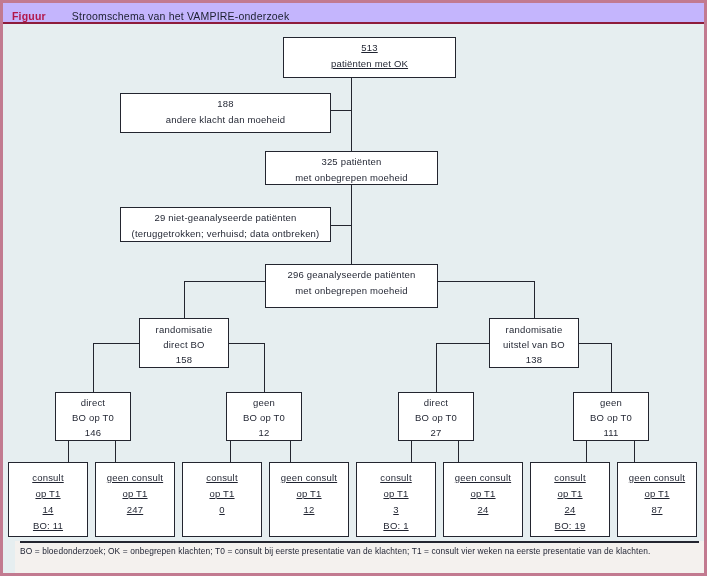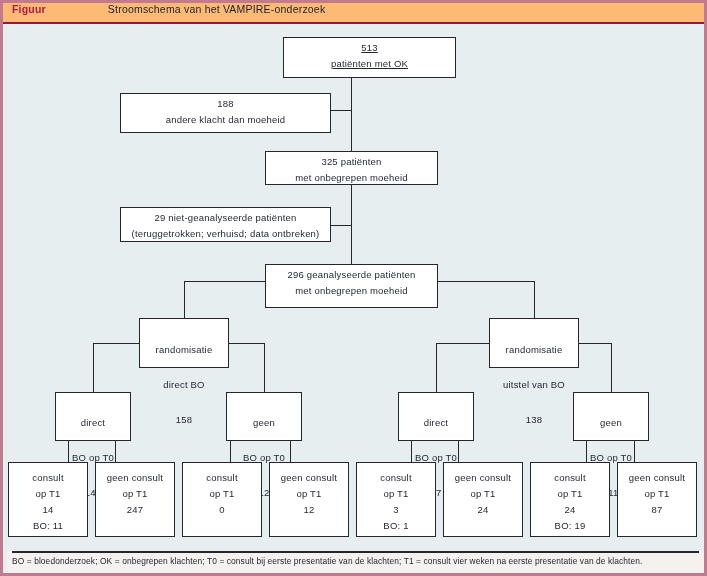--- a/index.html
+++ b/index.html
@@ -3,39 +3,39 @@
 <meta charset="utf-8">
 <style>
   html,body{margin:0;padding:0;background:#ffffff;}
   body{font-family:"Liberation Sans","DejaVu Sans",sans-serif;}
   .frame{
     position:relative;width:707px;height:576px;box-sizing:border-box;
     border:3px solid #c27a90;background:#e6eef0;overflow:hidden;
   }
   .titlebar{
     position:absolute;left:0;top:0;right:0;height:19px;
-    background:#fdba74;border-bottom:2px solid #8e1c3c;
-    display:flex;align-items:flex-start;font-size:10.5px;color:#1c2030;gap:36px;
+    background:#c4b5fd;border-bottom:2px solid #8e1c3c;
+    display:flex;align-items:flex-end;font-size:10.5px;color:#1c2030;
   }
   .fig-label{color:#b2174a;font-weight:bold;margin-left:9px;letter-spacing:.2px;}
   .fig-title{margin-left:26px;letter-spacing:.2px;}
   .canvas{position:absolute;left:0;top:21px;right:0;bottom:22px;}
   .node{
     position:absolute;background:#ffffff;border:1px solid #23252f;
     box-sizing:border-box;text-align:center;color:#1f2330;
     font-size:9.5px;letter-spacing:.2px;
   }
   .node span{display:block;line-height:16px;}
-  .node.lh15 span{line-height:15px;margin-top:20px;}
+  .node.lh15 span{line-height:15px;}
   .node.pt2{padding-top:2px;}
   .node.pt3{padding-top:3px;}
-  .node.pt7{padding-top:7px;}
+  .node.pt7{padding-top:7px;text-decoration:underline;}
   .cx{position:absolute;background:#23252f;}
   .footerbar{
-    position:absolute;left:4px;right:0;bottom:0;height:22px;background:#f4f1ee;
+    position:absolute;left:12px;right:0;bottom:0;height:32px;background:#f4f1ee;
   }
   .footrule{position:absolute;left:5px;right:5px;top:0;height:2px;background:#23252f;}
   .footnote{
     position:absolute;left:5px;top:5px;right:4px;
     font-size:8.4px;color:#1c2030;letter-spacing:.1px;white-space:nowrap;
   }
 </style>
 </head>
 <body>
 

